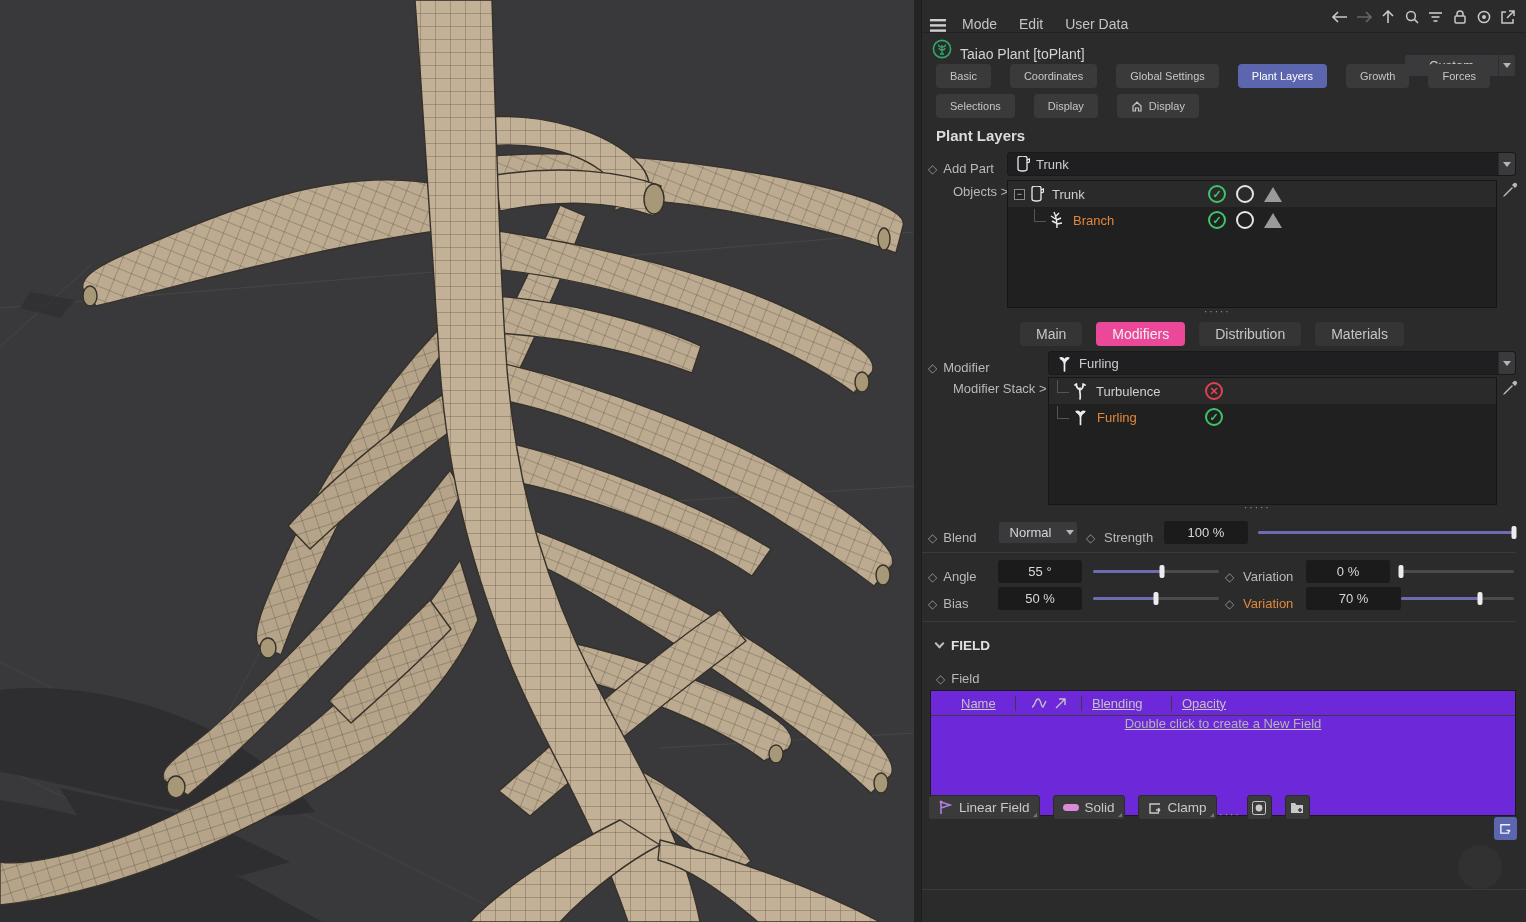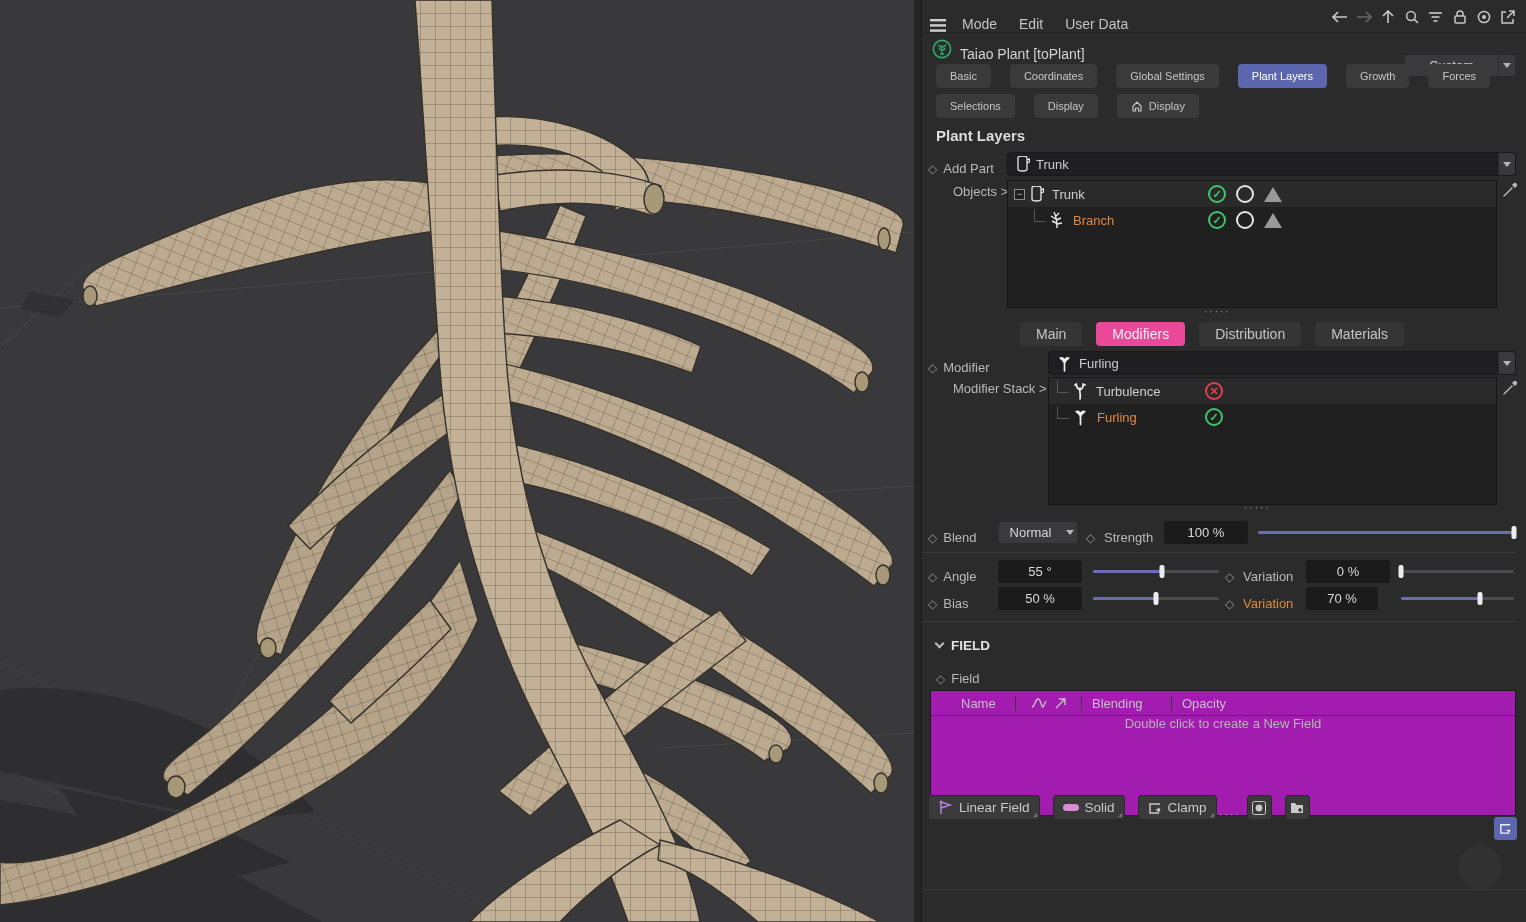--- a/index.html
+++ b/index.html
@@ -111,21 +111,21 @@
   .hr { position:absolute; left:8px; right:10px; height:1px; background:#3a3a3b; }
 
   
   .field-head { position:absolute; left:22px; top:638px; display:flex; align-items:center; }
   .chev { width:7px; height:7px; border-right:2px solid #bdbdbd; border-bottom:2px solid #bdbdbd;
           transform:rotate(45deg); margin-right:8px; margin-top:-4px; }
   .field-title { color:#e2e2e2; font-weight:bold; font-size:13.5px; }
   .field-row { left:22px; top:666px; height:20px; }
 
   .ftable { position:absolute; left:16px; top:690px; width:586px; height:126px;
-            background:#a21caf; border:1px solid #1a1a1b; }
+            background:#6d28d9; border:1px solid #1a1a1b;text-decoration:underline; }
   .ftable .thead { display:flex; align-items:center; height:25px; border-bottom:1px solid #3c3c3d;
                    color:#c2c2c2; }
   .thead .col { padding:0 10px; display:flex; align-items:center; height:15px; }
   .thead .col + .col { border-left:1px solid #3c3c3d; }
   .tbody { height:100px; display:flex; align-items:flex-start; justify-content:center; color:#b5b5b5; }
 
   .btnrow { left:14px; top:795px; height:25px; gap:13px; }
   .fbtn { background:#3a3a3b; border:1px solid #2a2a2b; color:#c9c9c9; border-radius:3px; height:25px;
           display:flex; align-items:center; padding:0 9px; gap:6px; position:relative; font-size:13.5px; }
   .fbtn::after { content:""; position:absolute; right:2px; bottom:2px; width:0; height:0;
@@ -469,21 +469,21 @@
     <div class="row prow" style="top:587px">
       <span class="diamond" style="margin-left:6px">◇</span>
       <span class="lbl">Bias</span>
       <span class="val" style="left:76px; width:84px">50 %</span>
       <span class="slider" style="left:171px; width:126px">
         <span class="sl-fill" style="width: 50%;"></span>
           <span class="sl-handle" style="left: 50%;"></span>
       </span>
       <span class="diamond" style="position:absolute; left:303px">◇</span>
       <span class="lbl orange" style="position:absolute; left:321px">Variation</span>
-      <span class="val" style="left:384px; width:72px">70 %</span>
+      <span class="val" style="left:384px; width:95px">70 %</span>
       <span class="slider" style="left:479px; right:2px">
         <span class="sl-fill" style="width: 70%;"></span>
           <span class="sl-handle" style="left: 70%;"></span>
       </span>
     </div>
     <div class="hr" style="top:621px"></div>
 
     <div class="field-head">
       <span class="chev"></span>
       <span class="field-title">FIELD</span>

